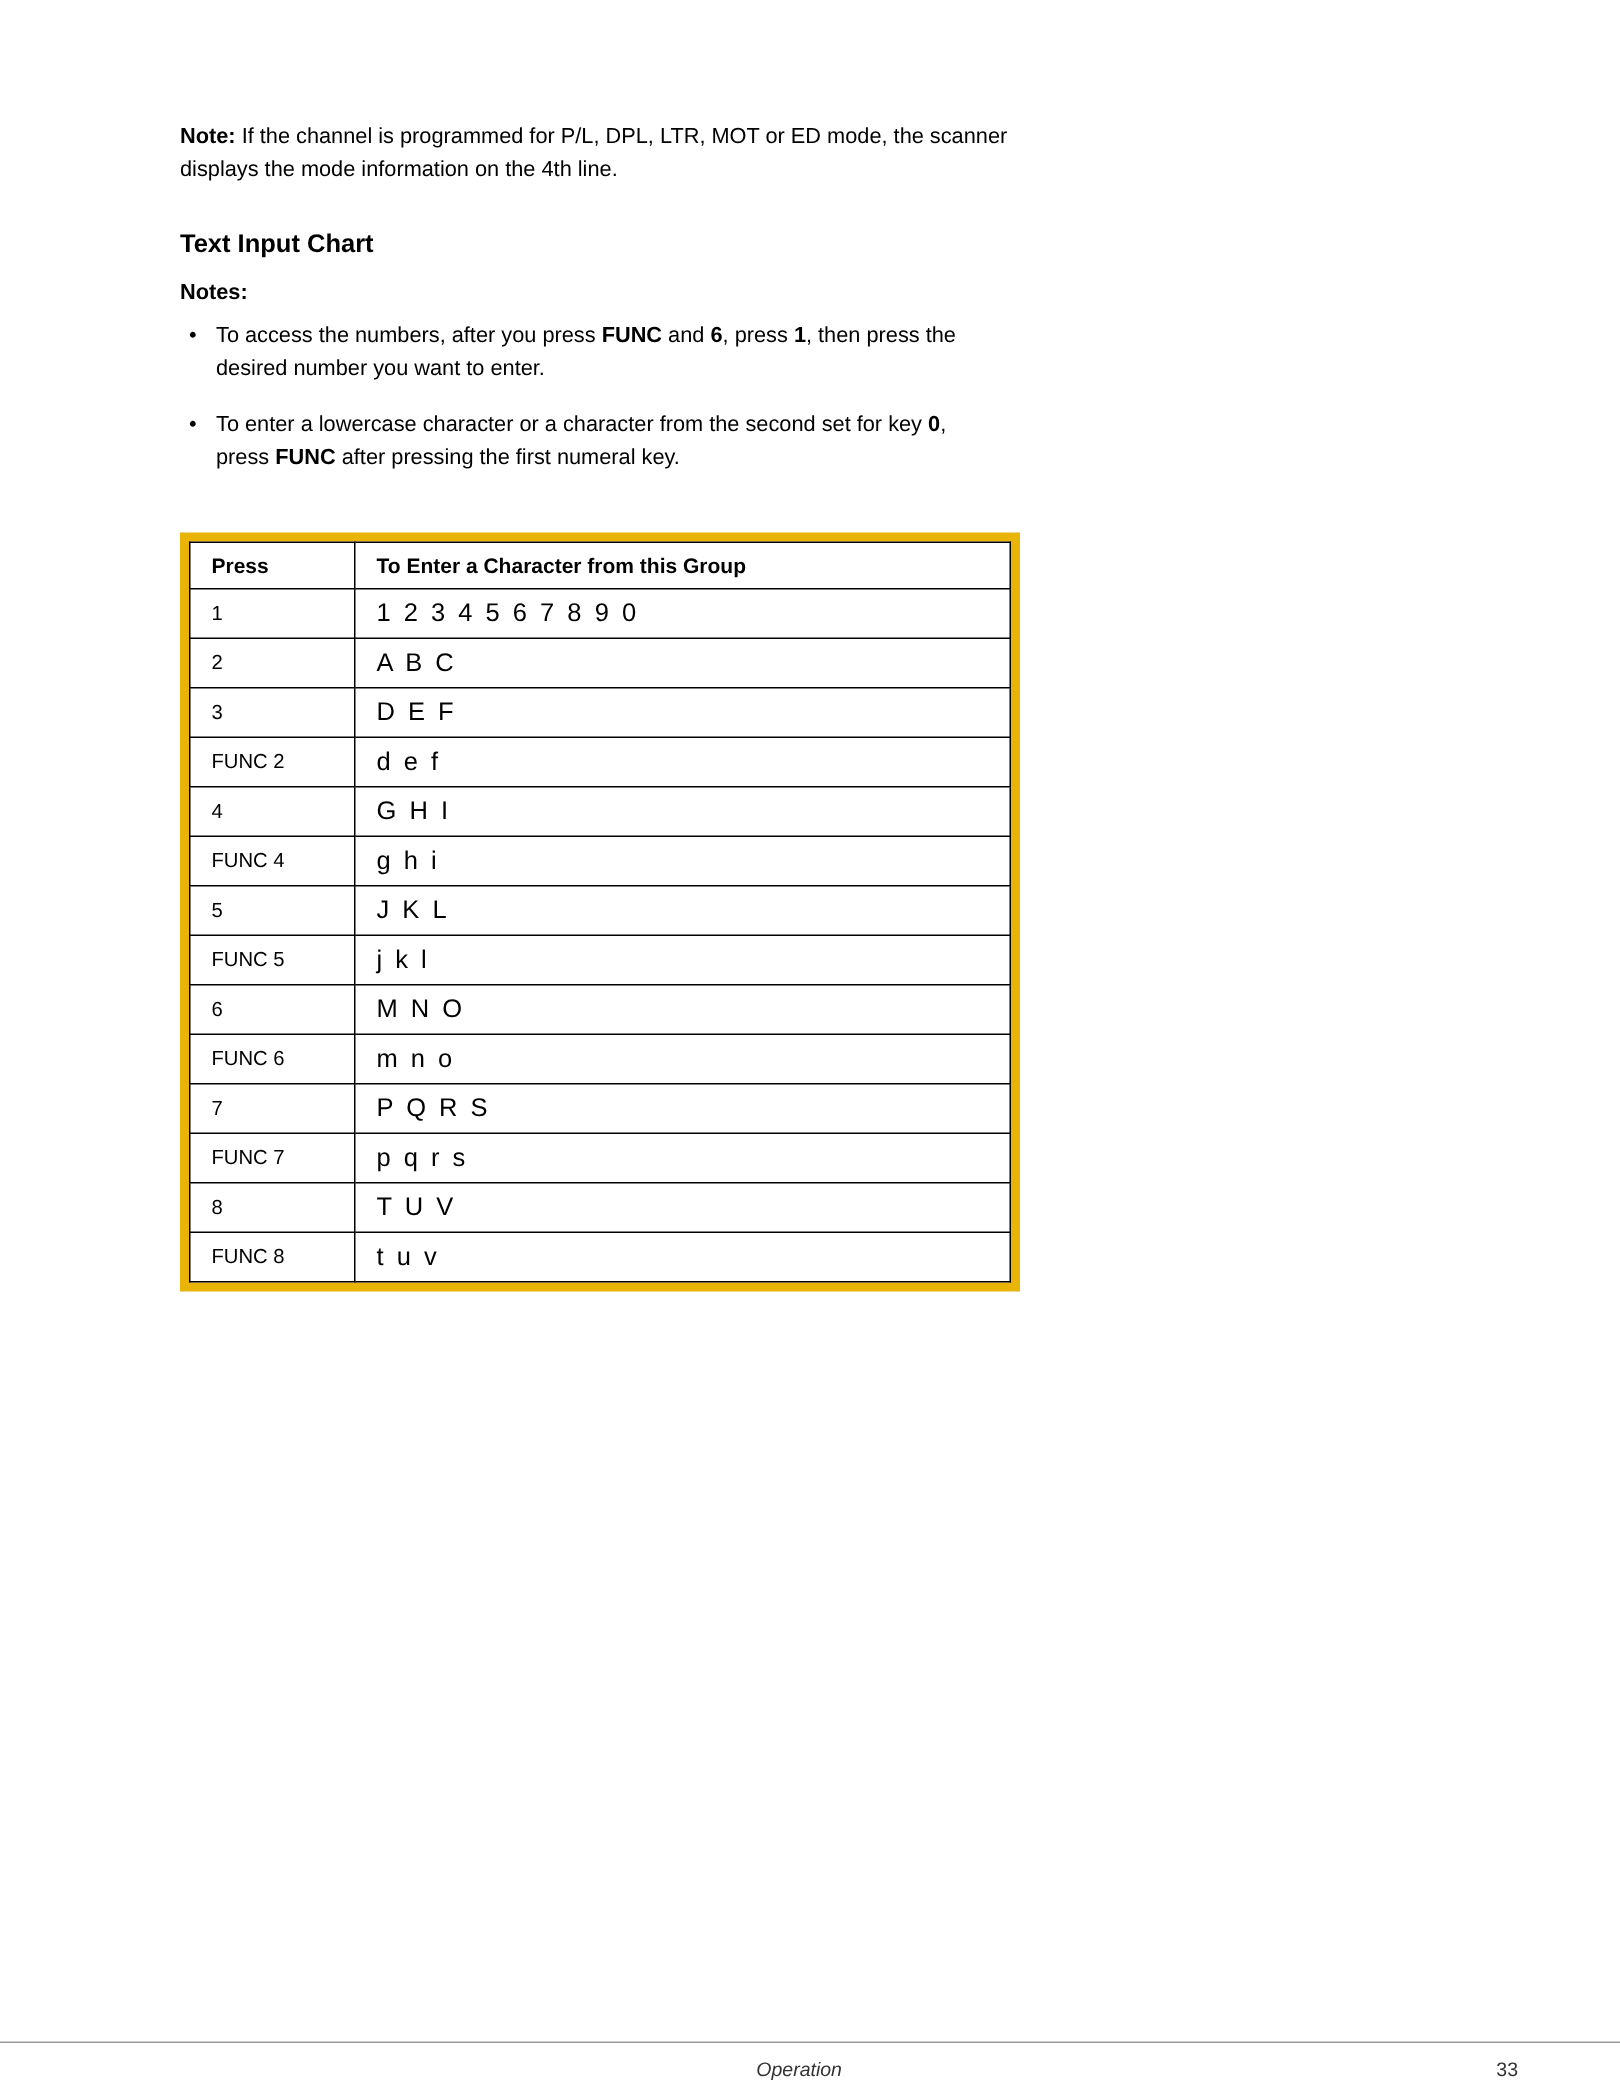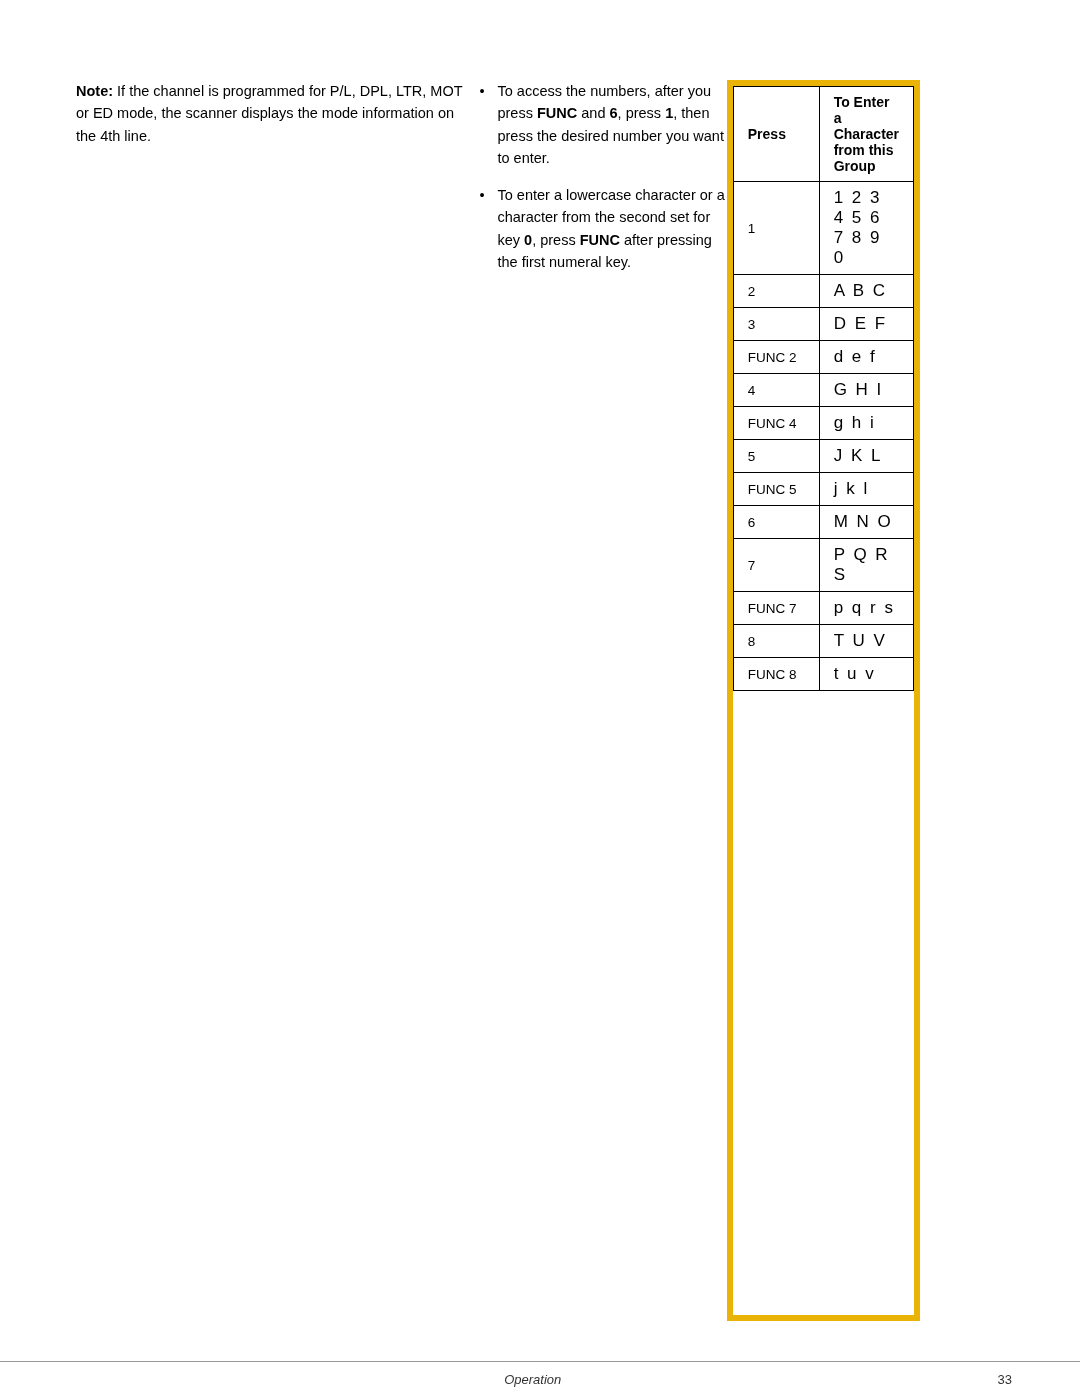--- a/index.html
+++ b/index.html
@@ -14,23 +14,23 @@
       font-size: 15px;
       color: #000000;
       width: 1080px;
       min-height: 1397px;
       display: flex;
       flex-direction: column;
     }
 
     .page-container {
       flex: 1;
-      padding: 80px 160px 40px 76px;
+      padding: 80px 160px 40px 120px;
       display: flex;
-      flex-direction: row;
+      flex-direction: column;
     }
 
     .note-paragraph {
       font-size: 14.5px;
       line-height: 1.55;
       margin-bottom: 28px;
       max-width: 560px;
     }
 
     .note-paragraph .bold {
@@ -132,21 +132,23 @@
   </style>
 </head>
 <body>
 
 <div class="page-container">
 
   <p class="note-paragraph">
     <span class="bold">Note:</span><span> If the channel is programmed for P/L, DPL, LTR, MOT or ED mode, the scanner displays the mode information on the 4th line.</span>
   </p>
 
-
+  <h2 class="section-title">Text Input Chart</h2>
+
+  <p class="notes-label">Notes:</p>
 
   <ul class="bullet-list">
     <li>
       To access the numbers, after you press <strong>FUNC</strong> and <strong>6</strong>, press <strong>1</strong>, then press the desired number you want to enter.
     </li>
     <li>
       To enter a lowercase character or a character from the second set for key <strong>0</strong>, press <strong>FUNC</strong> after pressing the first numeral key.
     </li>
   </ul>
 
@@ -189,20 +191,24 @@
           </tr>
           <tr>
             <td>FUNC 5</td>
             <td>j  k  l</td>
           </tr>
           <tr>
             <td>6</td>
             <td>M  N  O</td>
           </tr>
           <tr>
+            <td>FUNC 6</td>
+            <td>m  n  o</td>
+          </tr>
+          <tr>
             <td>7</td>
             <td>P  Q  R  S</td>
           </tr>
           <tr>
             <td>FUNC 7</td>
             <td>p  q  r  s</td>
           </tr>
           <tr>
             <td>8</td>
             <td>T  U  V</td>

